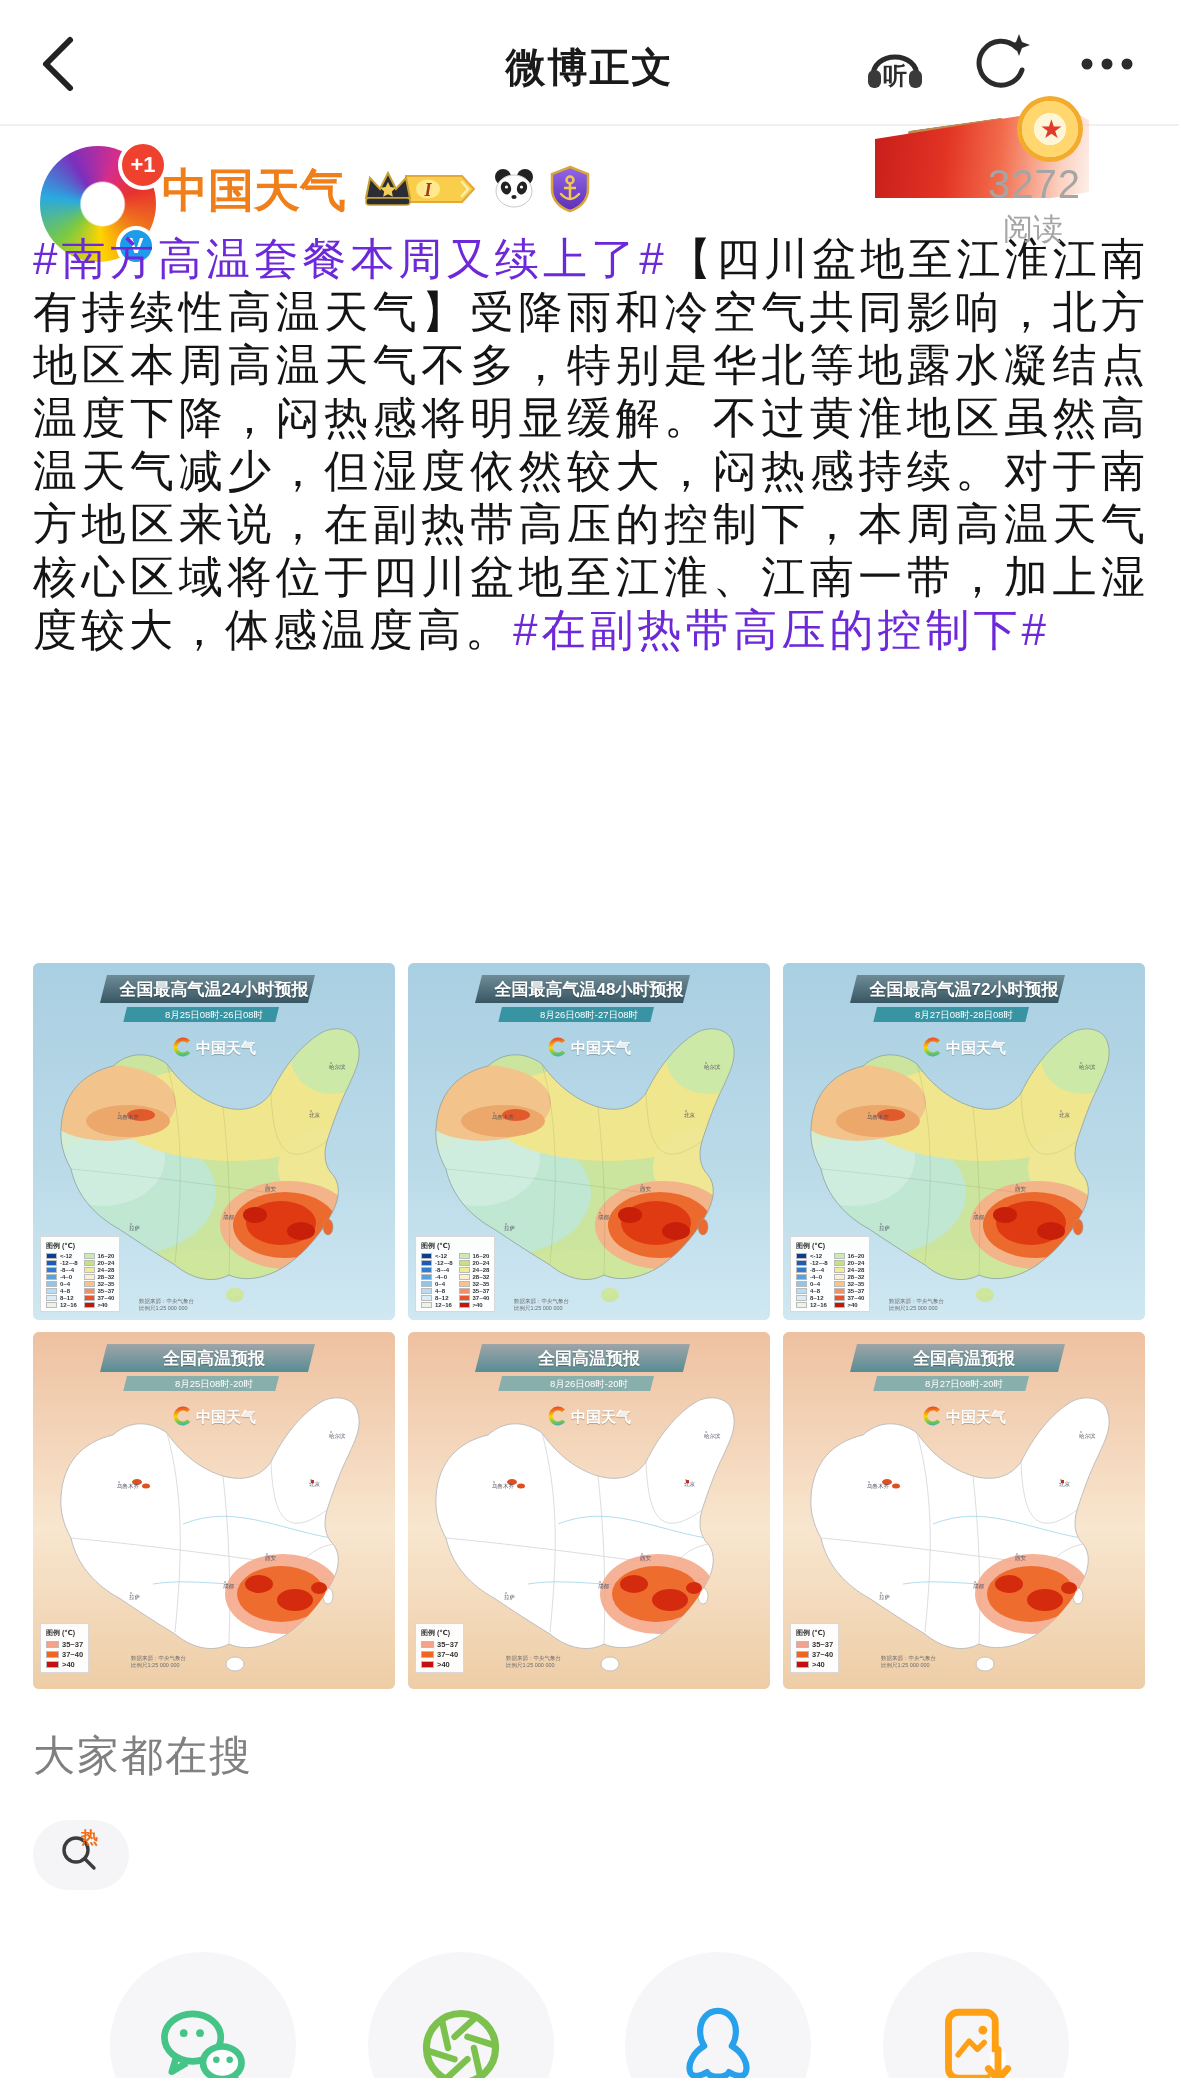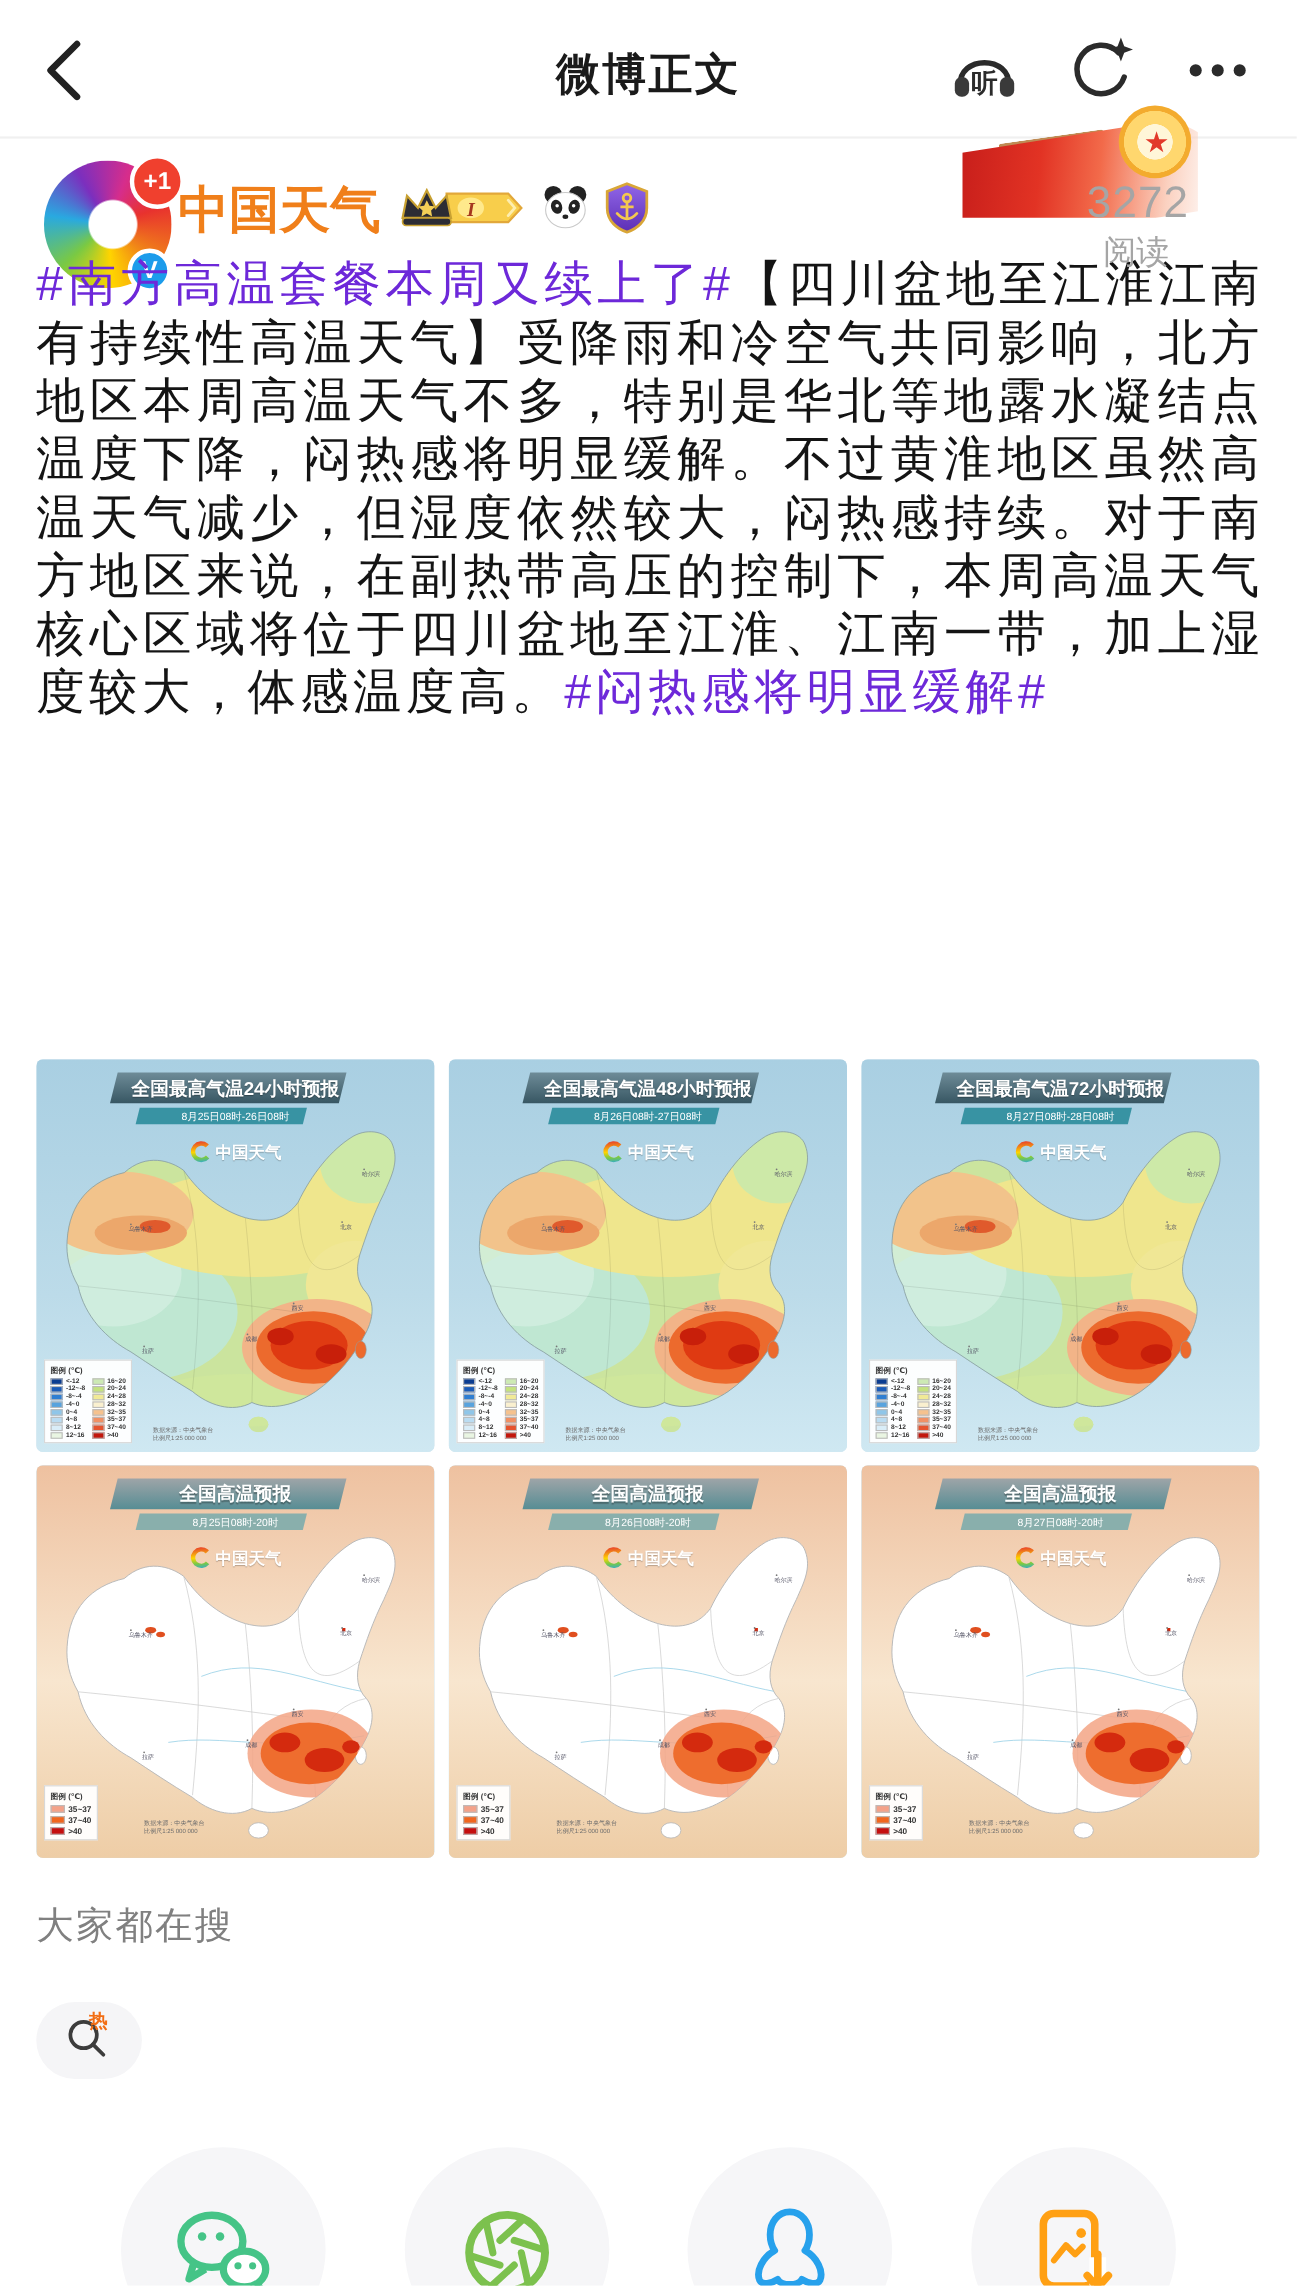--- a/index.html
+++ b/index.html
@@ -63,21 +63,21 @@
   .legend-col { display:flex; flex-direction:column; gap:1px; }
   .lrow { display:flex; align-items:center; gap:3px; }
   .lrow .sw { width:11px; height:5.5px; border:0.5px solid #bbb; }
   .lrow .lab { font-size:6px; color:#333; white-space:nowrap; }
   .legend.heat .lrow .sw { width:13px; height:7px; }
   .legend.heat .lrow .lab { font-size:7.5px; }
   .map .notes { position:absolute; z-index:2; color:#6c6c6c; font-size:5.5px; line-height:7px; }
   .map .notes.temp { left:106px; bottom:8px; }
   .map .notes.heat { left:98px; bottom:20px; }
   
-  .search-title { position:absolute; left:33px; top:1728px; font-size:34px; color:#808080; letter-spacing:2px; }
+  .search-title { position:absolute; left:33px; top:1728px; font-size:42px; color:#808080; letter-spacing:2px; }
   .pills { position:absolute; left:33px; top:1820px; display:flex; gap:26px; }
   .pill { display:inline-flex; align-items:center; gap:10px; height:70px; padding:0 26px;
           background:#f5f5f7; border-radius:35px; font-size:33px; color:#1a1a1a; letter-spacing:1px; cursor:pointer; }
   
   .share { position:absolute; left:0; top:1952px; width:100%; padding:0 110px;
            display:flex; justify-content:space-between; }
   .share-btn { position:relative; width:186px; height:186px; border-radius:50%; background:#f6f6f8; cursor:pointer; }
   .share-btn svg { position:absolute; left:50%; top:50px; transform:translateX(-50%); }
 </style>
 </head>
@@ -165,21 +165,21 @@
           </defs>
         <path d="M22,2 L40,9 V24 C40,36 31,43 22,46 C13,43 4,36 4,24 V9 Z" fill="url(#shg)" stroke="#d9a637" stroke-width="2.5"></path>
         <circle cx="22" cy="15" r="3.5" fill="none" stroke="#f3c84e" stroke-width="2.5"></circle>
         <line x1="22" y1="18.5" x2="22" y2="35" stroke="#f3c84e" stroke-width="2.5"></line>
         <line x1="16" y1="23" x2="28" y2="23" stroke="#f3c84e" stroke-width="2.5"></line>
         <path d="M13,29 Q22,39 31,29" fill="none" stroke="#f3c84e" stroke-width="2.5" stroke-linecap="round"></path>
       </svg>
     </span>
   </div>
 
-  <div class="post-text"><span class="tag">#南方高温套餐本周又续上了#</span><span>【四川盆地至江淮江南有持续性高温天气】受降雨和冷空气共同影响，北方地区本周高温天气不多，特别是华北等地露水凝结点温度下降，闷热感将明显缓解。不过黄淮地区虽然高温天气减少，但湿度依然较大，闷热感持续。对于南方地区来说，在副热带高压的控制下，本周高温天气核心区域将位于四川盆地至江淮、江南一带，加上湿度较大，体感温度高。</span><span class="tag">#闷热感将明显缓解#</span></div>
+  <div class="post-text"><span class="tag">#南方高温套餐本周又续上了#</span><span>【四川盆地至江淮江南有持续性高温天气】受降雨和冷空气共同影响，北方地区本周高温天气不多，特别是华北等地露水凝结点温度下降，闷热感将明显缓解。不过黄淮地区虽然高温天气减少，但湿度依然较大，闷热感持续。对于南方地区来说，在副热带高压的控制下，本周高温天气核心区域将位于四川盆地至江淮、江南一带，加上湿度较大，体感温度高。</span><span class="tag">#在副热带高压的控制下#</span></div>
 
   <div class="grid" id="map-grid">
       <div class="map">
         <svg viewBox="0 0 362 357" width="362" height="357">
           <defs>
     <clipPath id="cn0">
               <path d="M28,165 C30,130 50,110 80,103 C100,85 122,92 134,101 C150,124 170,138 190,144 C212,150 228,144 238,130 C250,105 268,82 288,70 C302,62 320,66 324,78 C330,94 322,108 316,122 C306,142 300,160 294,178 C290,192 292,204 300,212 C308,222 306,236 300,248 C290,268 274,288 254,302 C236,314 214,320 196,312 C178,322 156,314 142,302 C122,290 104,278 86,266 C64,254 44,234 38,206 C30,192 27,178 28,165 Z"></path>
               <ellipse cx="202" cy="332" rx="9" ry="7"></ellipse>
             </clipPath>
     <linearGradient id="bg0" x1="0" y1="0" x2="0" y2="1">

